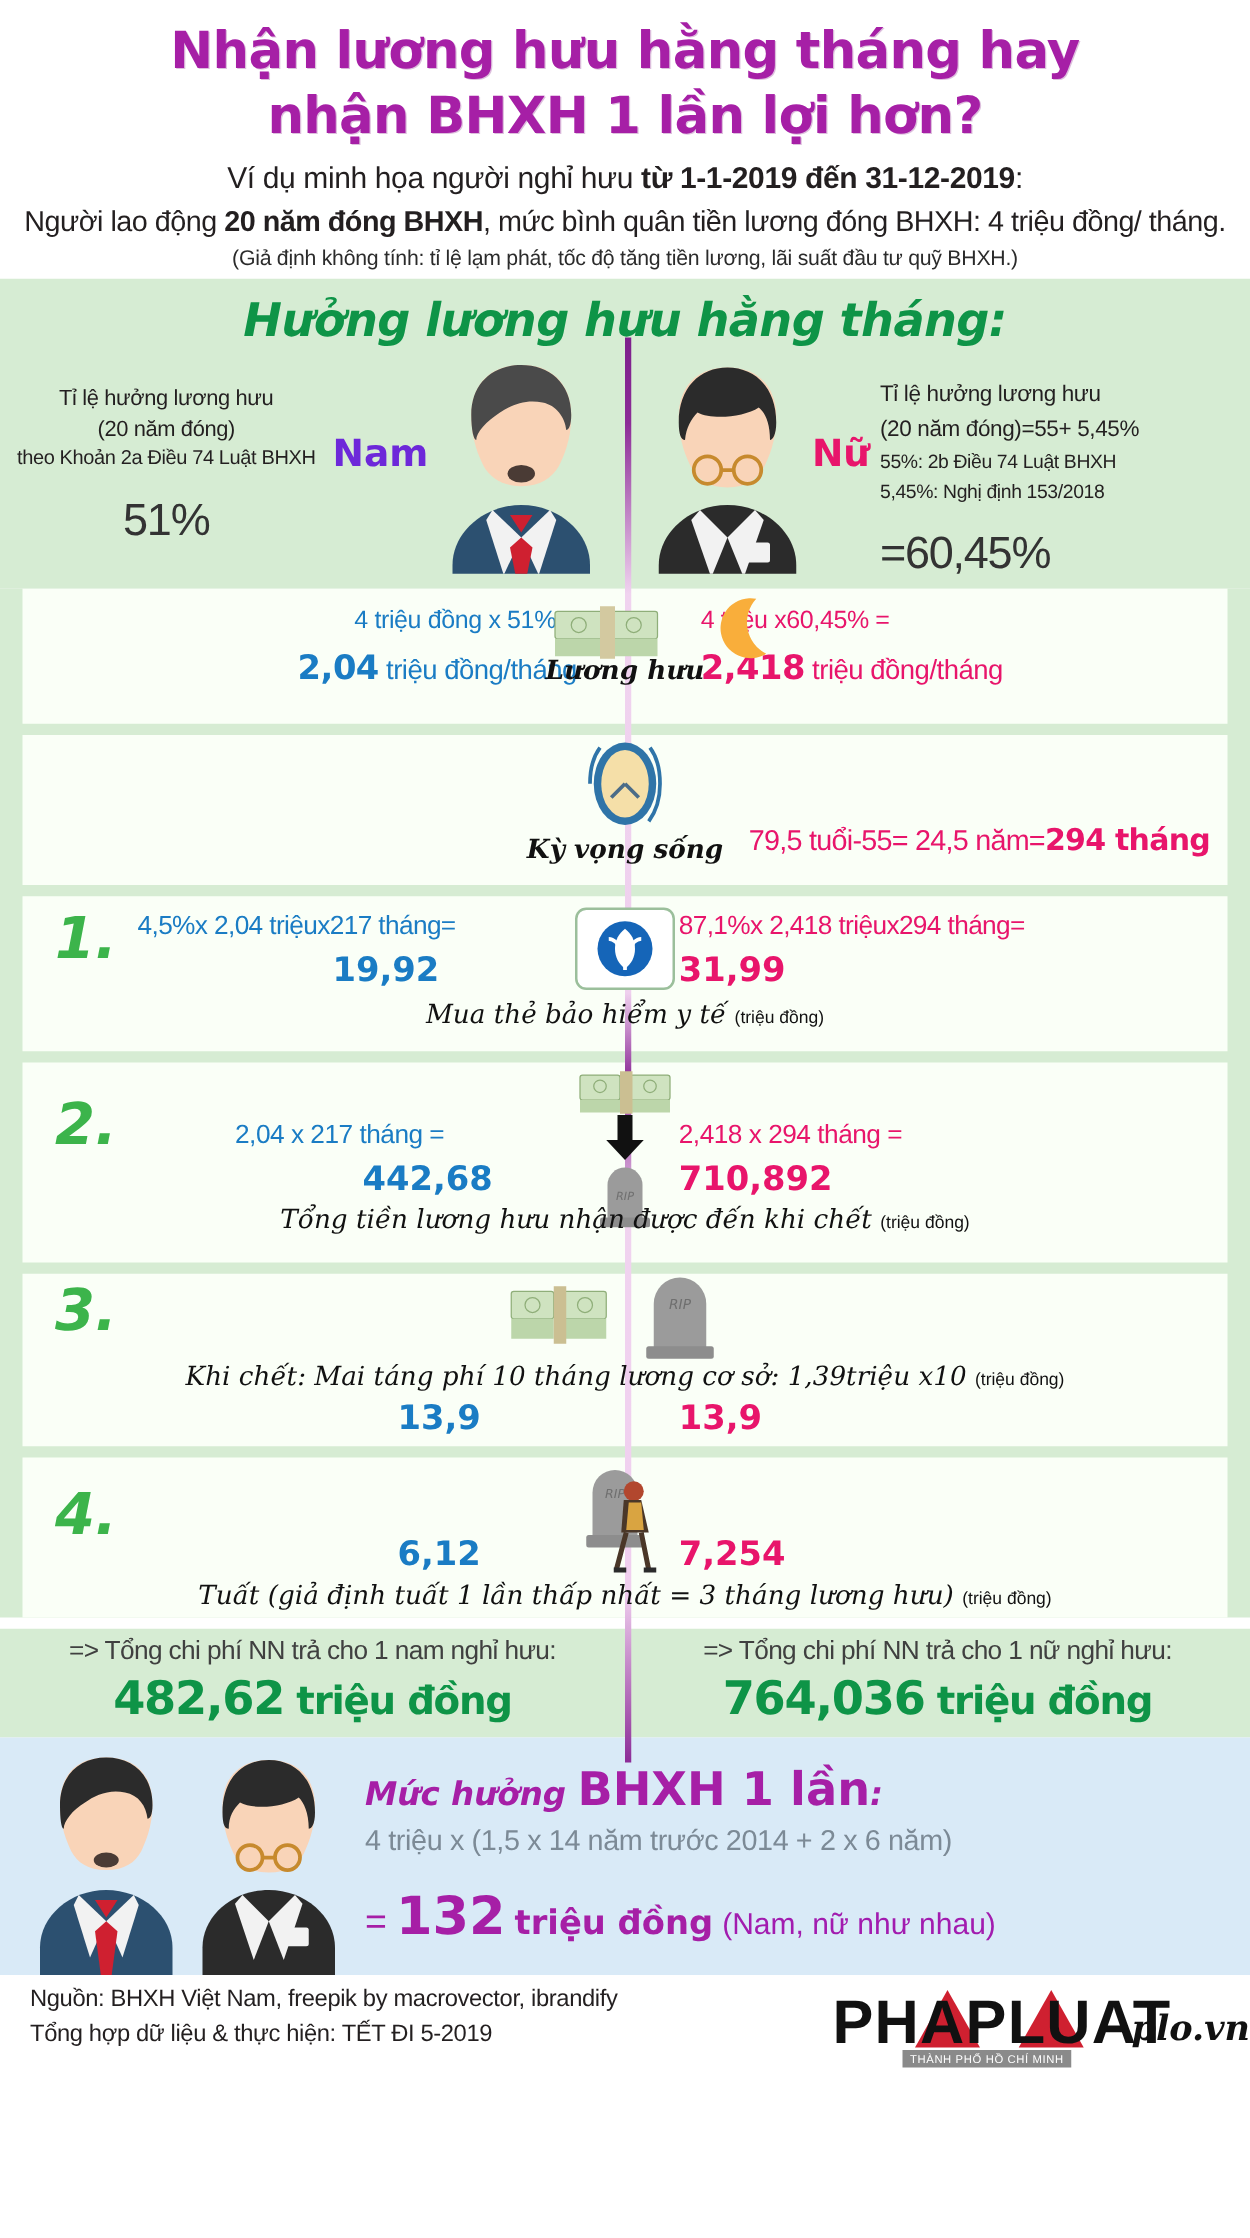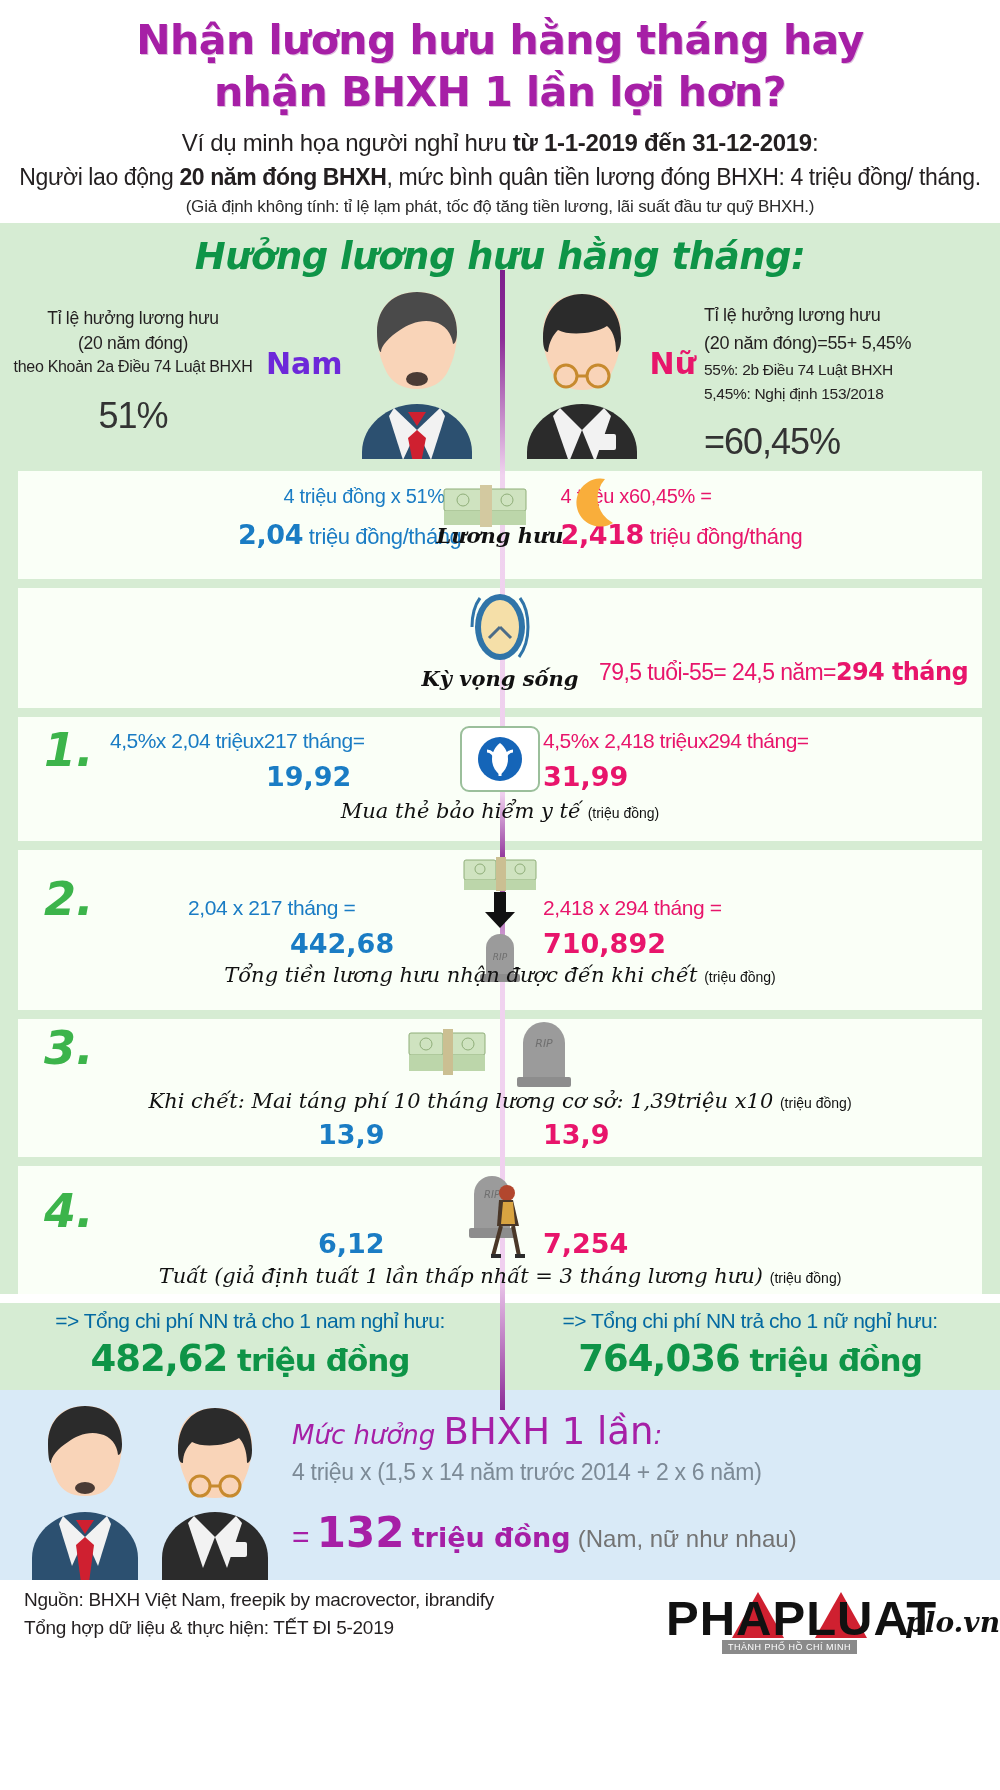--- a/index.html
+++ b/index.html
@@ -136,39 +136,39 @@
   
   .rowTuat { height:128px; }
   .rowTuat .resL { position:absolute; left:300px; top:62px; font-size:27px;}
   .rowTuat .resR { position:absolute; left:525px; top:62px; font-size:27px;}
   .rowTuat .cap  { position:absolute; left:0; right:0; top:98px; }
 
   
   .totals { background:#d6ecd3; padding:6px 0 10px; position:relative; }
   .totals .cols { display:flex; }
   .totals .tcol { width:50%; text-align:center; }
-  .totLbl { font-size:21px; letter-spacing:-.5px; color:#0369a1; }
+  .totLbl { font-size:21px; letter-spacing:-.5px; color:#404040; }
   .totVal {
     font-family:"DejaVu Sans",sans-serif; font-weight:bold;
     color:#0e9447; font-size:37px; margin-top:4px; letter-spacing:-1px;
   }
   .totVal .unit { font-size:31px; }
 
   
   .blueBlock { background:#d9eaf7; height:190px; position:relative; overflow:hidden; }
   .bbText { position:absolute; left:292px; top:20px; }
-  .bbT1 { font-size:26px; color:#a61fa6; font-family:"DejaVu Sans",sans-serif; font-weight:normal; font-style:italic;}
+  .bbT1 { font-size:26px; color:#a61fa6; font-family:"DejaVu Sans",sans-serif; font-weight:bold; font-style:italic;}
   .bbT1 .big { font-size:37px; font-style:normal; }
   .bbT1 .colon { color:#a61fa6; font-size:26px; }
   .bbT2 { font-size:23px; color:#7c8a96; margin-top:6px; letter-spacing:-.3px;}
   .bbT3 { margin-top:22px; font-size:26px; color:#a61fa6;}
   .bbT3 .eq { font-size:30px; }
   .bbT3 .n132 { font-family:"DejaVu Sans",sans-serif; font-weight:bold; font-size:42px; }
   .bbT3 .unit { font-family:"DejaVu Sans",sans-serif; font-weight:bold; font-size:27px; }
-  .bbT3 .paren { color:#737373; font-size:24px; }
+  .bbT3 .paren { color:#a21caf; font-size:24px; }
 
   
   .srcBar { background:#fff; height:95px; position:relative; padding:6px 24px; }
   .srcLine { font-size:19px; line-height:1.5; letter-spacing:-.3px; }
   .logoWrap { position:absolute; right:14px; top:8px; width:320px; height:72px; }
   .logoPL { position:absolute; left:0; top:2px; font-family:Liberation Sans, sans-serif; font-weight:bold; font-size:49px; letter-spacing:1px; color:#111; }
   .logoSub { position:absolute; left:56px; top:52px; background:#8a8a8a; color:#fff; font-size:9px; padding:2px 6px; letter-spacing:.5px;}
   .logoPlo { position:absolute; right:0; top:26px; font-family:"DejaVu Serif",serif; font-style:italic; font-weight:bold; font-size:28px; color:#111;}
 
   
@@ -284,21 +284,21 @@
   <div class="row rowBhyt">
     <div class="numMark" style="top:10px">1.</div>
     <svg class="centerIcon" width="86" height="72" viewBox="0 0 86 72" style="top:6px">
       <rect x="4" y="4" width="78" height="64" rx="8" fill="#ffffff" stroke="#9bbf9b" stroke-width="2"></rect>
       <circle cx="43" cy="36" r="22" fill="#1565b8"></circle>
       <path d="M43 20c5 4 8 9 8 16 0 7-3 12-8 16-5-4-8-9-8-16 0-7 3-12 8-16z" fill="#fff"></path>
       <path d="M30 28c4 0 8 4 9 9M56 28c-4 0-8 4-9 9" stroke="#fff" stroke-width="3" fill="none"></path>
       <path d="M43 40v13" stroke="#fff" stroke-width="3"></path>
     </svg>
     <div class="exprL blue">4,5%x 2,04 triệux217 tháng=</div>
-    <div class="exprR pink">4,5%x 2,418 triệux294 tháng=</div>
+    <div class="exprR pink">87,1%x 2,418 triệux294 tháng=</div>
     <div class="resL blue bnum">19,92</div>
     <div class="resR pink bnum">31,99</div>
     <div class="cap capLine"><span>Mua thẻ bảo hiểm y tế </span><span class="u">(triệu đồng)</span></div>
   </div>
 
   <div class="row rowTotal">
     <div class="numMark" style="top:26px">2.</div>
     <svg class="centerIcon" width="80" height="40" viewBox="0 0 80 40" style="top:4px">
       <rect x="4" y="6" width="32" height="20" rx="2" fill="#cfe3c0" stroke="#8fae79"></rect>
       <rect x="44" y="6" width="32" height="20" rx="2" fill="#cfe3c0" stroke="#8fae79"></rect>

